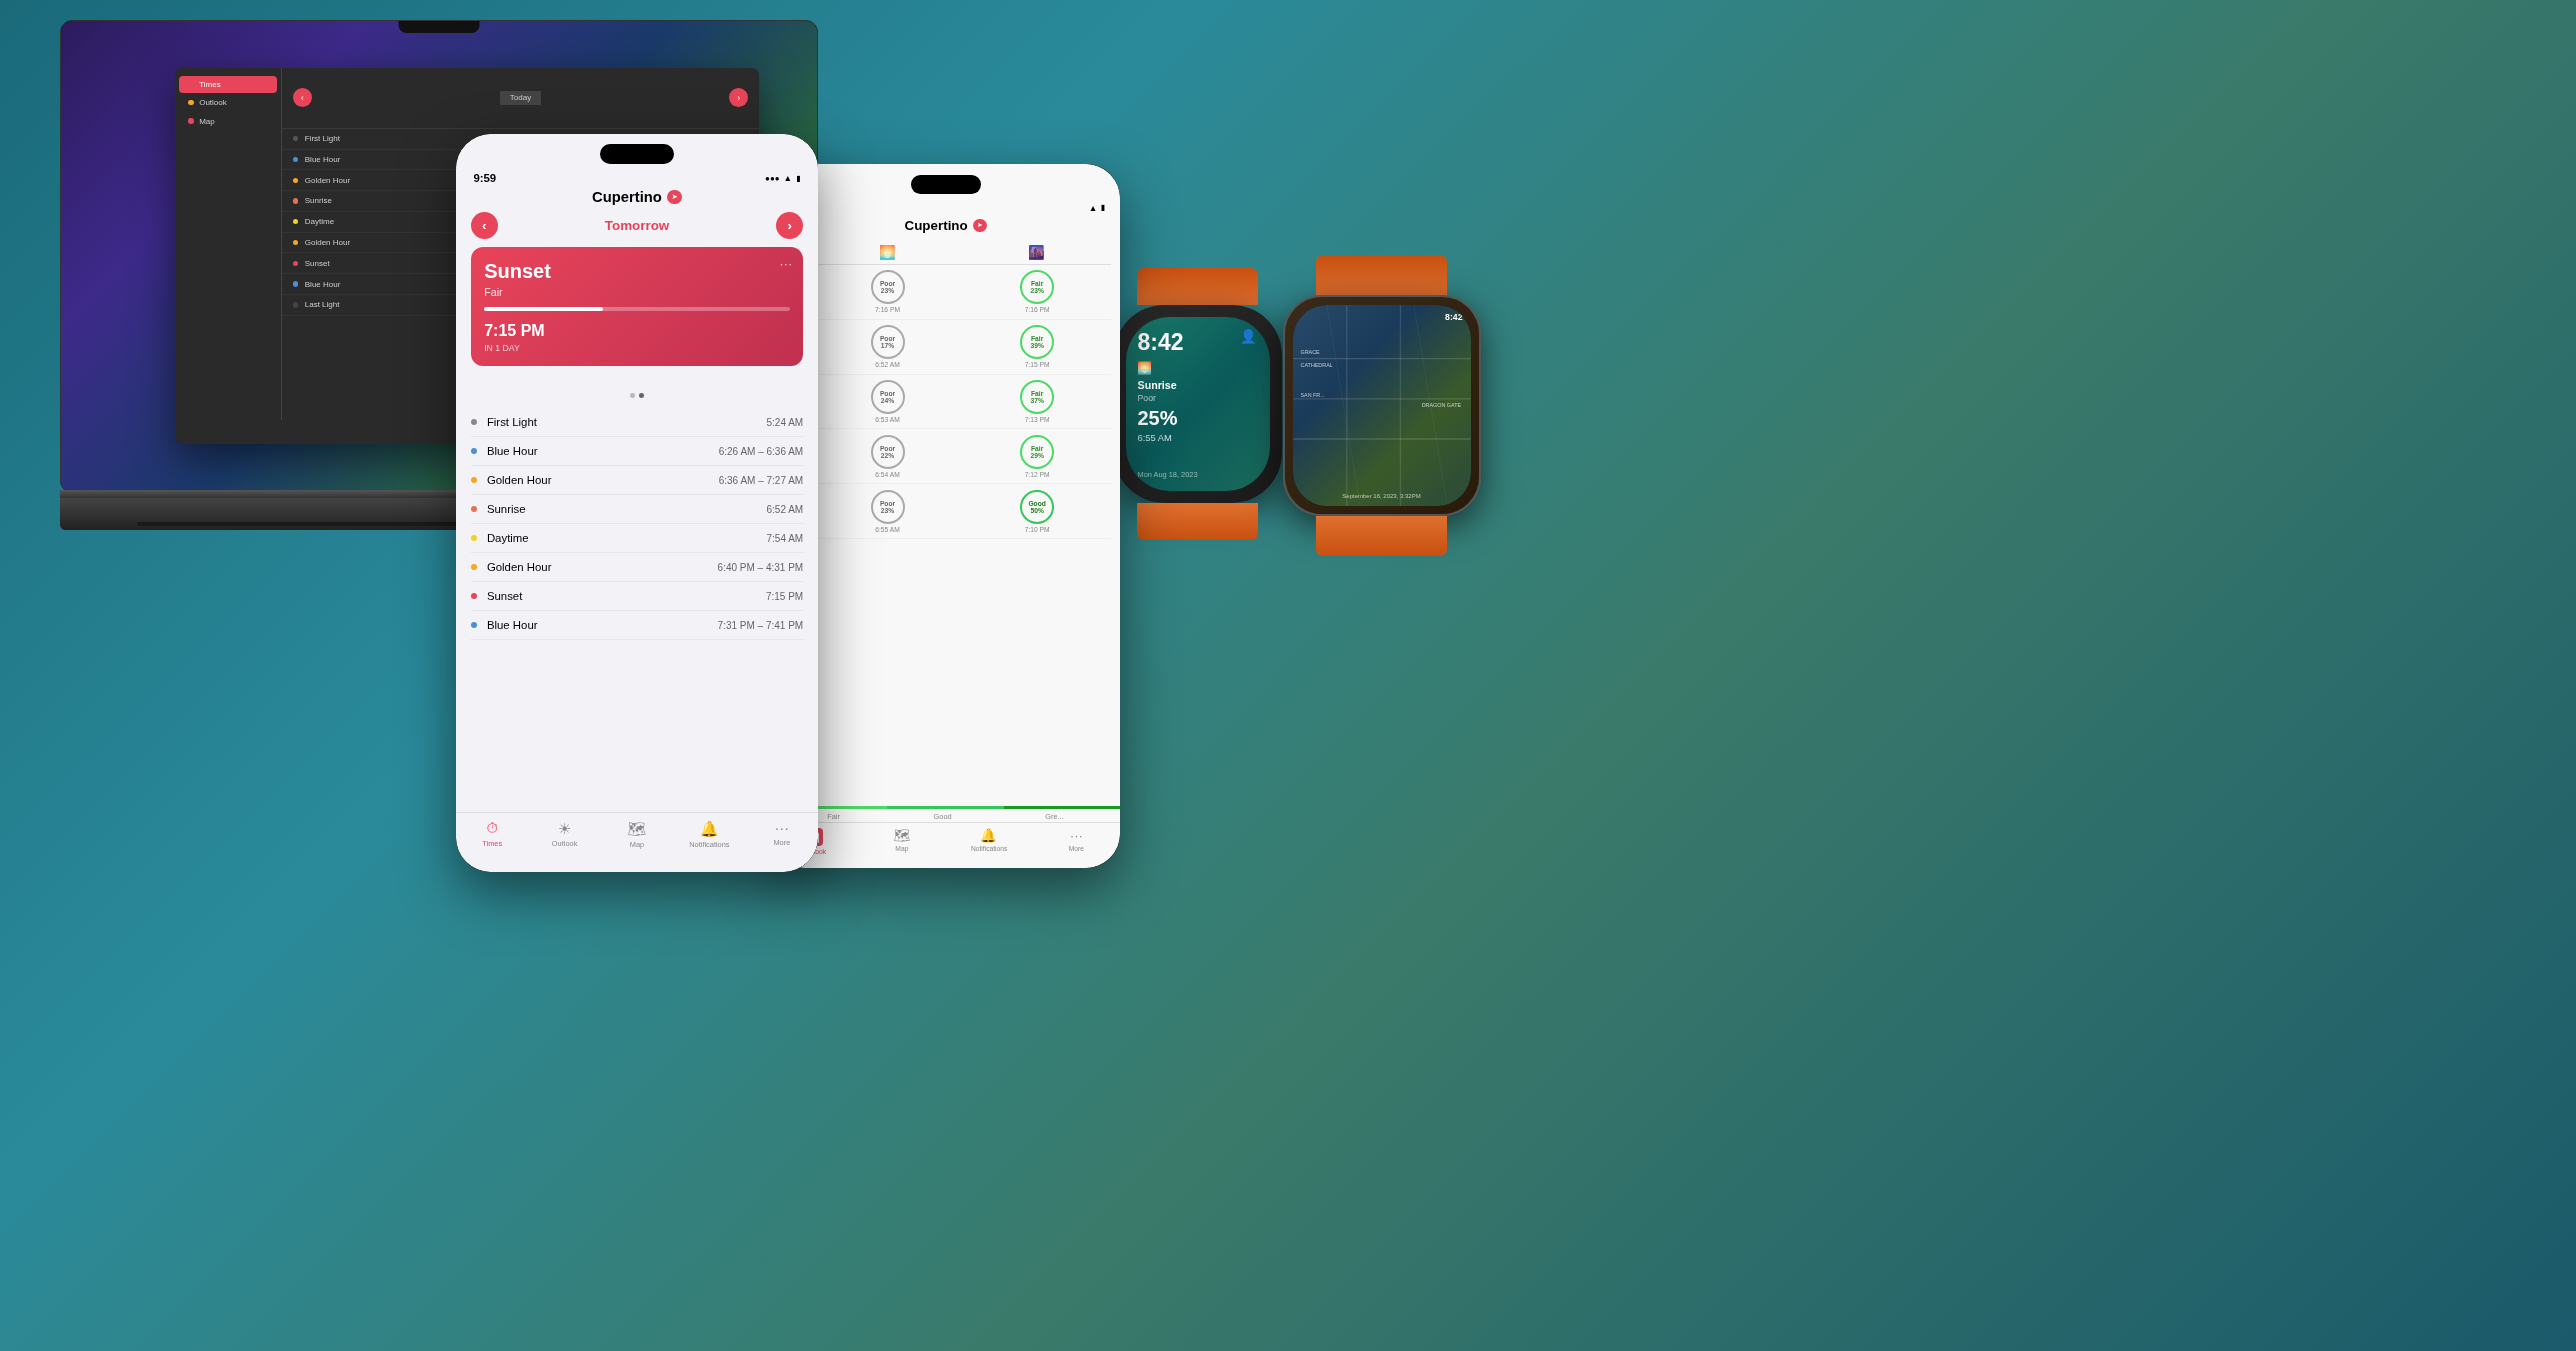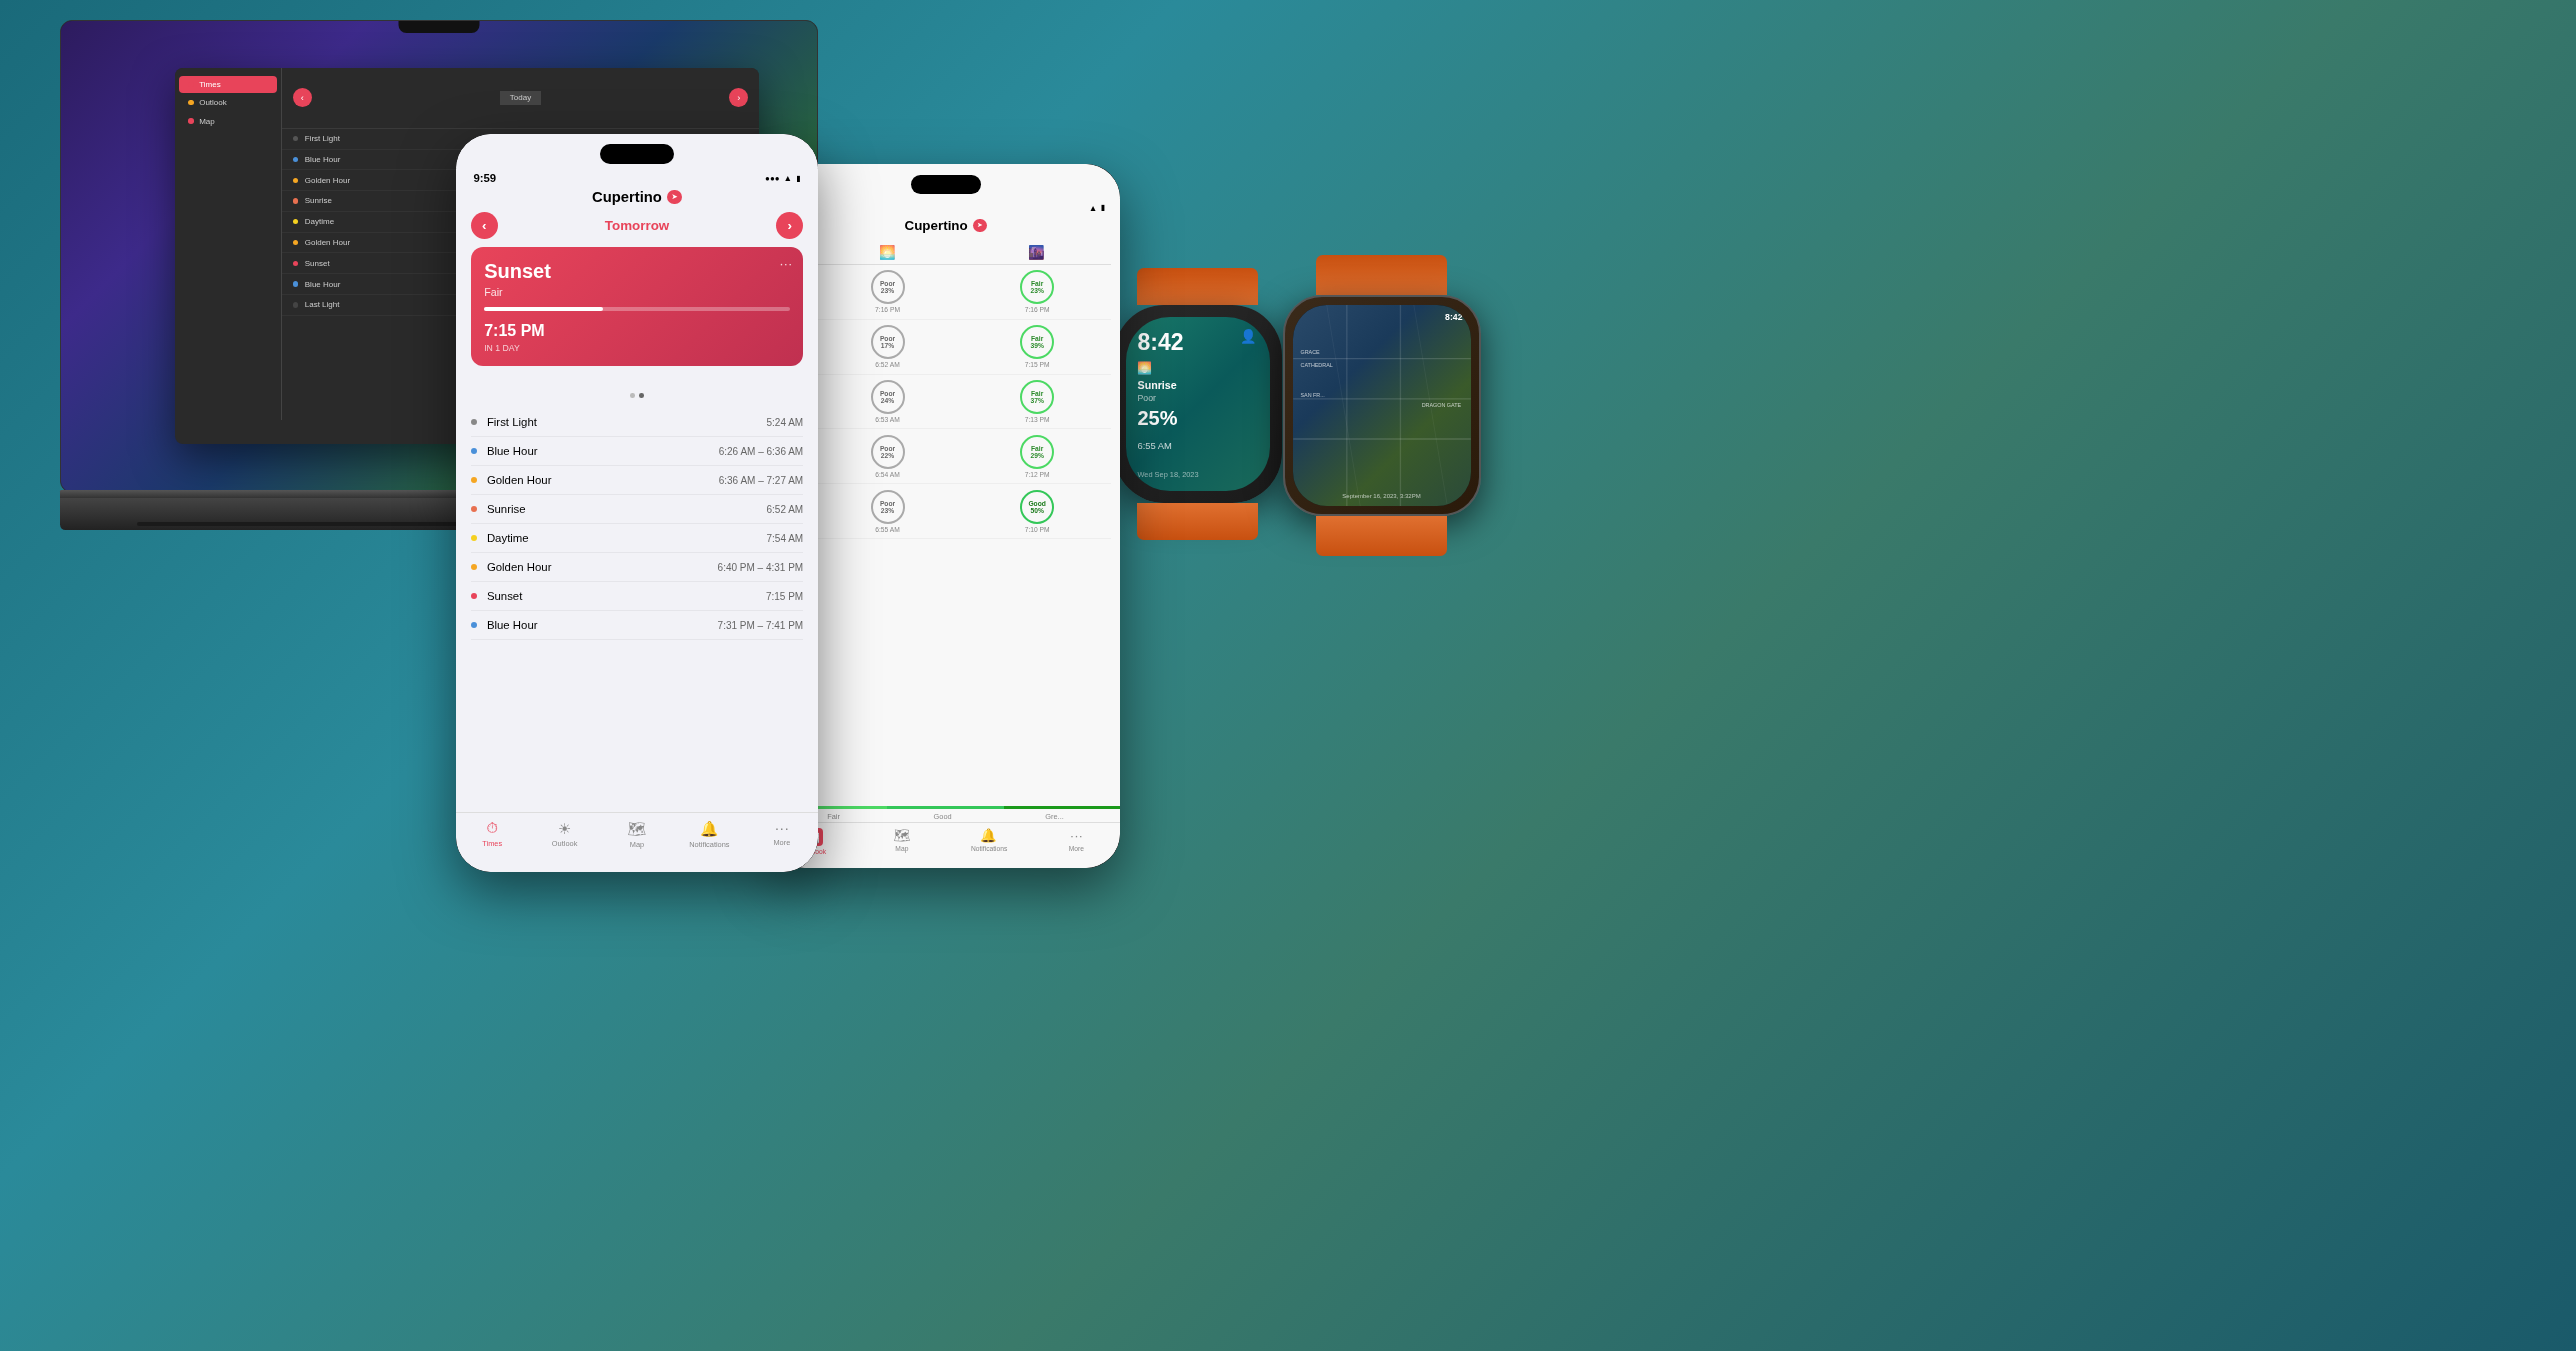--- a/index.html
+++ b/index.html
@@ -590,23 +590,23 @@
 
   <div style="width:168px;height:198px;background:linear-gradient(135deg,#2a2a2a,#1a1a1a);border-radius:50px;margin:0 auto;display:flex;align-items:center;justify-content:center;box-shadow:0 10px 34px rgba(0,0,0,0.6);">
     <div style="width:144px;height:174px;background:linear-gradient(135deg,#1a7a6a,#0a5a5a,#1a6a5a);border-radius:44px;display:flex;flex-direction:column;padding:12px;color:white;overflow:hidden;">
       <div style="display:flex;justify-content:space-between;align-items:flex-start;margin-bottom:5.4px;">
         <span style="font-size:23px;font-weight:700;">8:42</span>
         <span style="font-size:13.4px;">👤</span>
       </div>
       <div style="font-size:12px;margin-bottom:4px;">🌅</div>
       <div style="font-size:10.7px;font-weight:600;margin-bottom:1.3px;">Sunrise</div>
       <div style="font-size:8.7px;color:rgba(255,255,255,0.7);margin-bottom:4px;">Poor</div>
-      <div style="font-size:20px;font-weight:800;margin-bottom:10px;">25%</div>
+      <div style="font-size:20px;font-weight:800;margin-bottom:2px;">25%</div>
       <div style="font-size:9.4px;color:rgba(255,255,255,0.8);margin-bottom:5.4px;">6:55 AM</div>
-      <div style="font-size:7.4px;color:rgba(255,255,255,0.55);margin-top:auto;">Wed Sep 18, 2023</div>
+      <div style="font-size:7.4px;color:rgba(255,255,255,0.55);margin-top:auto;">Mon Aug 18, 2023</div>
     </div>
   </div>
 
   <div style="width:121px;height:37px;background:linear-gradient(180deg,#e07030,#c85010);border-radius:0 0 6.7px 6.7px;margin:0 auto;"></div>
 </div>
 
 <div style="position:absolute;left:1254px;top:255px;width:255px;z-index:8;">
 
   <div style="width:131px;height:40px;background:linear-gradient(180deg,#c85010,#e07030);border-radius:6.7px 6.7px 0 0;margin:0 auto;"></div>
 

